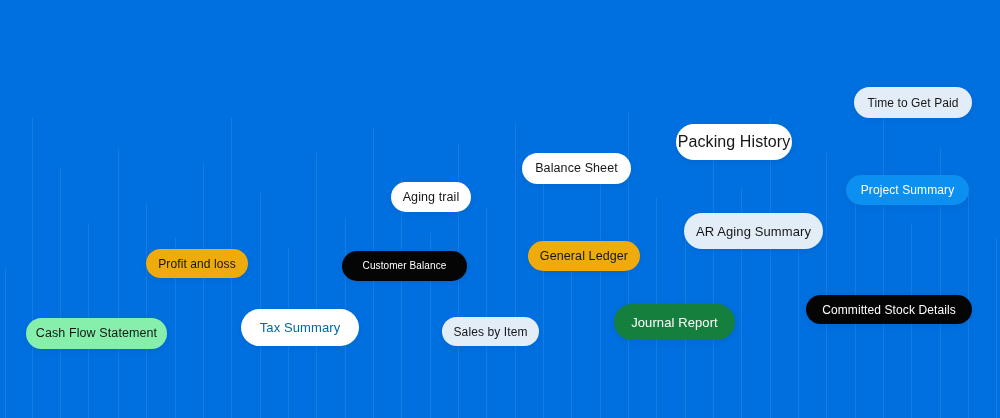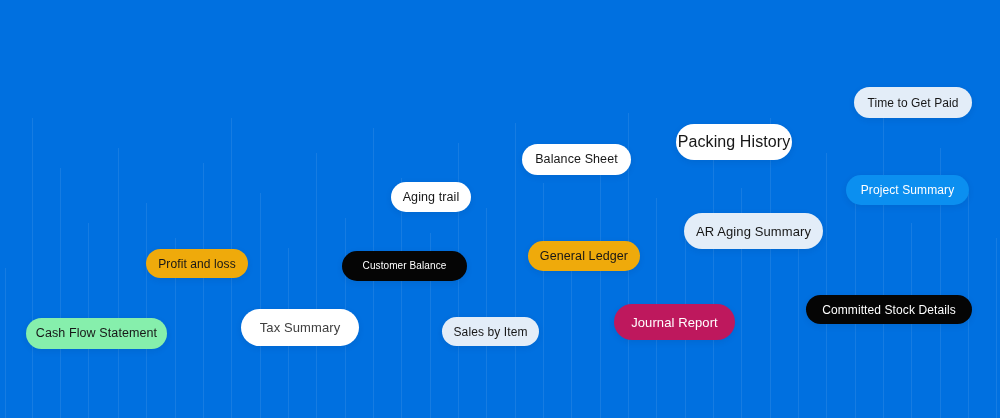--- a/index.html
+++ b/index.html
@@ -108,21 +108,21 @@
       <div class="grid-line" style="left: 996px; height: 180px; background: rgba(255, 255, 255, 0.086);"></div>
     </div>
 
   <div class="pill-layer">
       <div class="pill v-iceblue" style="left: 854px; top: 87px; width: 118px; height: 31px; background: rgb(227, 237, 248); color: rgb(23, 23, 23);">
         <span class="pill-label" style="font-size: 12px;">Time to Get Paid</span>
       </div>
       <div class="pill v-white" style="left: 676px; top: 124px; width: 116px; height: 36px; background: rgb(255, 255, 255); color: rgb(23, 23, 23);">
         <span class="pill-label" style="font-size: 16px;">Packing History</span>
       </div>
-      <div class="pill v-white" style="left: 522px; top: 144px; width: 109px; height: 31px; background: rgb(255, 255, 255); color: rgb(23, 23, 23);">
+      <div class="pill v-white" style="left: 522px; top: 153px; width: 109px; height: 31px; background: rgb(255, 255, 255); color: rgb(23, 23, 23);">
         <span class="pill-label" style="font-size: 12.5px;">Balance Sheet</span>
       </div>
       <div class="pill v-brightblue" style="left: 846px; top: 175px; width: 123px; height: 30px; background: rgb(11, 143, 240); color: rgb(255, 255, 255);">
         <span class="pill-label" style="font-size: 12px;">Project Summary</span>
       </div>
       <div class="pill v-white" style="left: 391px; top: 182px; width: 80px; height: 30px; background: rgb(255, 255, 255); color: rgb(23, 23, 23);">
         <span class="pill-label" style="font-size: 12.5px;">Aging trail</span>
       </div>
       <div class="pill v-iceblue" style="left: 684px; top: 213px; width: 139px; height: 36px; background: rgb(227, 237, 248); color: rgb(23, 23, 23); text-align: center;">
         <span class="pill-label" style="font-size: 13px;">AR Aging Summary</span>
@@ -132,27 +132,27 @@
       </div>
       <div class="pill v-amber" style="left: 146px; top: 249px; width: 102px; height: 29px; background: rgb(239, 170, 11); color: rgb(23, 23, 23);">
         <span class="pill-label" style="font-size: 12px;">Profit and loss</span>
       </div>
       <div class="pill v-black" style="left: 342px; top: 251px; width: 125px; height: 30px; background: rgb(5, 5, 5); color: rgb(255, 255, 255);">
         <span class="pill-label" style="font-size: 10px;">Customer Balance</span>
       </div>
       <div class="pill v-black" style="left: 806px; top: 295px; width: 166px; height: 29px; background: rgb(5, 5, 5); color: rgb(255, 255, 255);">
         <span class="pill-label" style="font-size: 12px;">Committed Stock Details</span>
       </div>
-      <div class="pill v-brightblue" style="left: 614px; top: 304px; width: 121px; height: 36px; background: #be185d; color: rgb(255, 255, 255);">
+      <div class="pill v-brightblue" style="left: 614px; top: 304px; width: 121px; height: 36px; background: #15803d; color: rgb(255, 255, 255);">
         <span class="pill-label" style="font-size: 13px;">Journal Report</span>
       </div>
       <div class="pill v-iceblue" style="left: 442px; top: 317px; width: 97px; height: 29px; background: rgb(227, 237, 248); color: rgb(23, 23, 23);">
         <span class="pill-label" style="font-size: 12px;">Sales by Item</span>
       </div>
       <div class="pill v-white" style="left: 26px; top: 318px; width: 141px; height: 31px; background: #86efac; color: rgb(23, 23, 23);">
         <span class="pill-label" style="font-size: 12.5px;">Cash Flow Statement</span>
       </div>
-      <div class="pill v-white" style="left: 241px; top: 309px; width: 118px; height: 37px; background: rgb(255, 255, 255); color: #404040; align-items: center;">
+      <div class="pill v-white" style="left: 241px; top: 309px; width: 118px; height: 37px; background: rgb(255, 255, 255); color: #0369a1; align-items: center;">
         <span class="pill-label" style="font-size: 13px;">Tax Summary</span>
       </div>
     </div>
 
 </div>
 
 </body></html>

